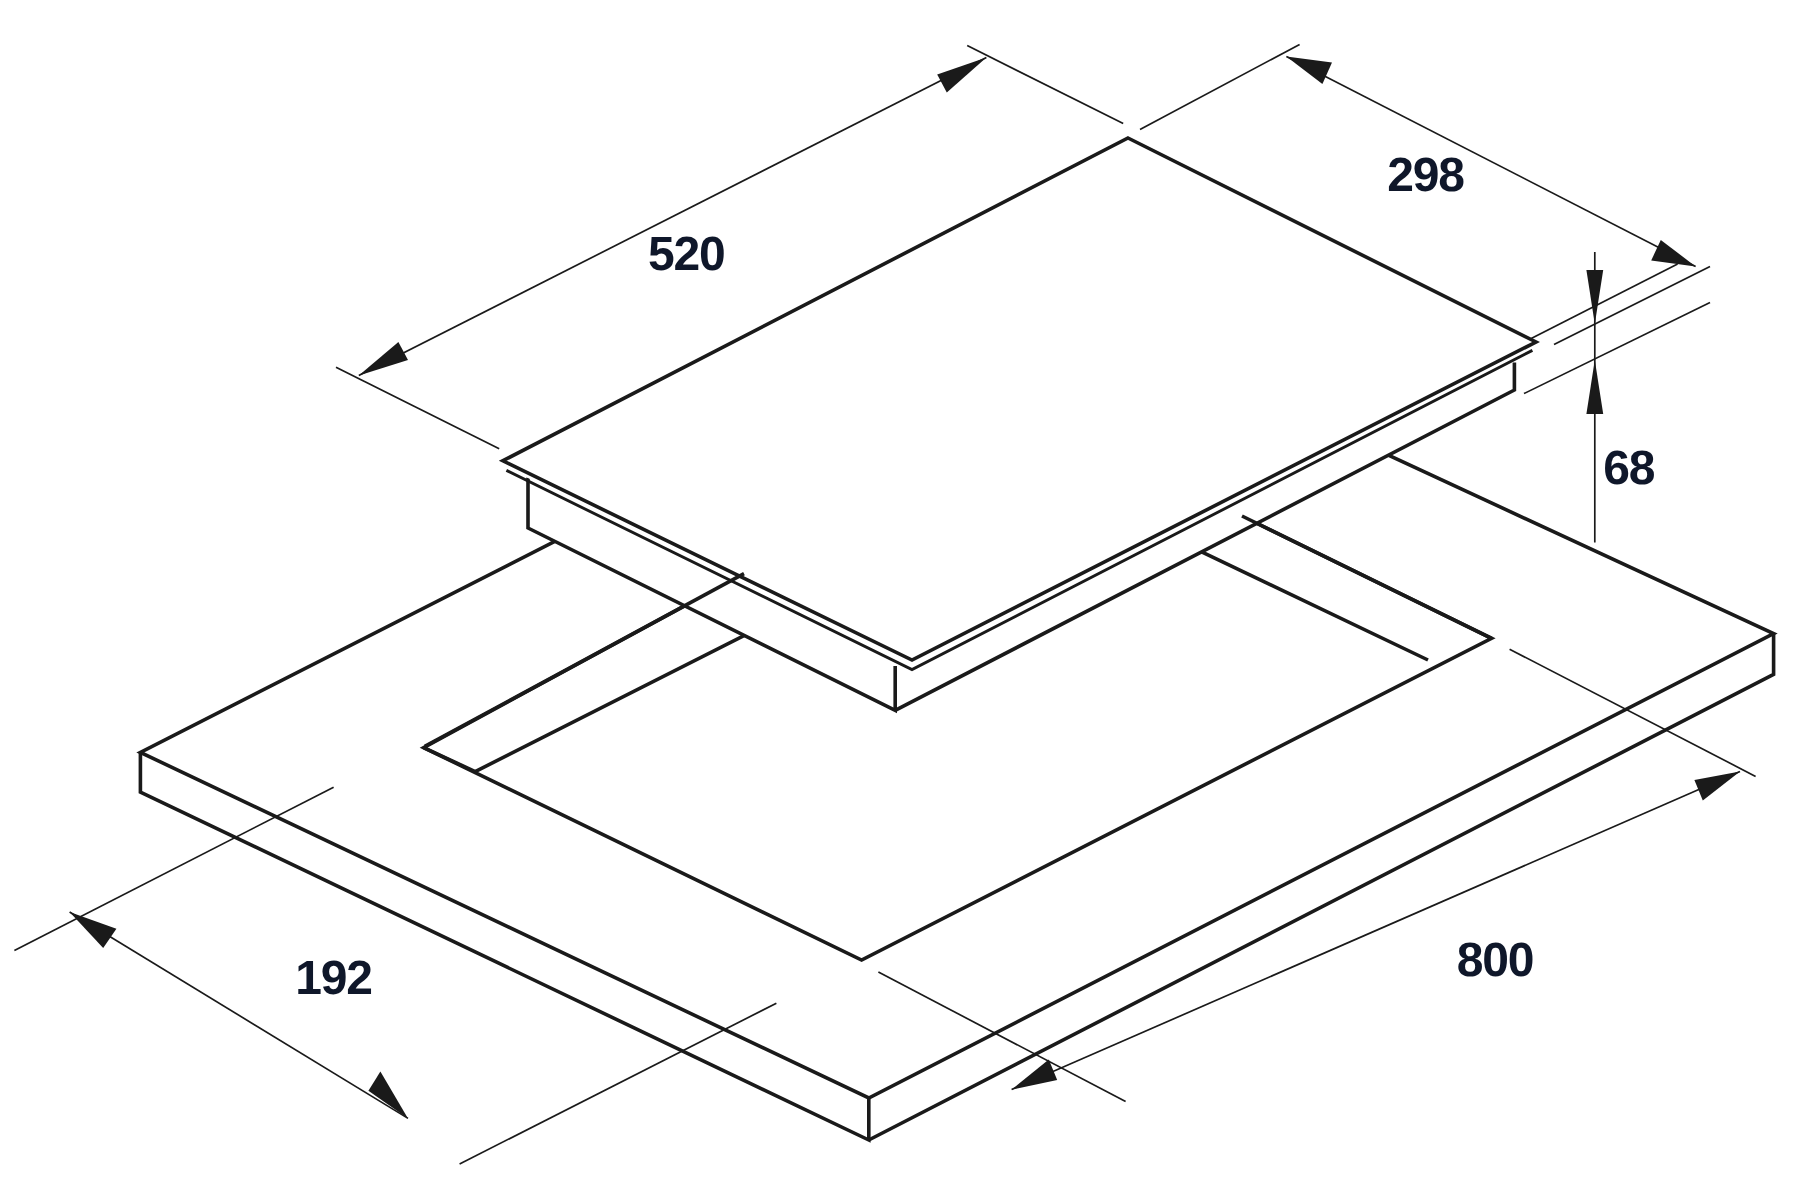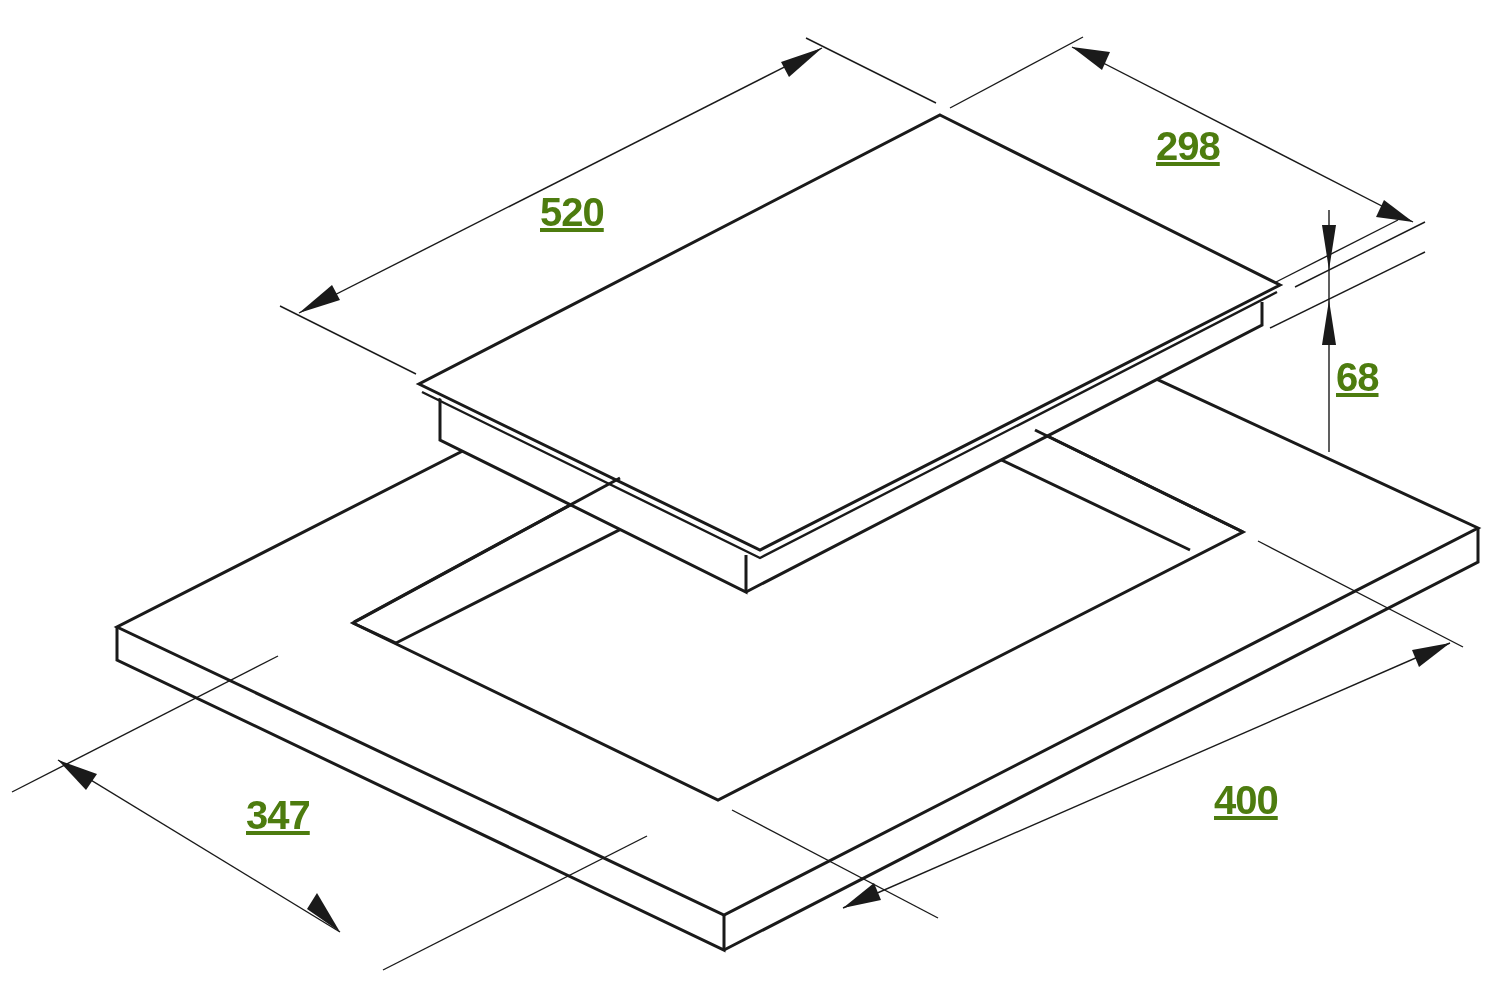--- a/index.html
+++ b/index.html
@@ -5,22 +5,22 @@
   html, body { margin: 0; padding: 0; background: #ffffff; }
   body { width: 1500px; height: 1000px; position: relative; overflow: hidden;
          font-family: "Liberation Sans", sans-serif; }
   #drawing { position: absolute; left: 0; top: 0; width: 1500px; height: 1000px; }
   .thick { stroke: #1a1a1a; stroke-width: 3; fill: none; stroke-linejoin: miter; stroke-linecap: butt; }
   .thin  { stroke: #1a1a1a; stroke-width: 1.4; fill: none; }
   .face  { fill: #ffffff; stroke: none; }
   .arrow { fill: #1a1a1a; stroke: none; }
   .dim-label {
     position: absolute; font-family: "Liberation Sans", sans-serif;
-    font-weight: bold; font-size: 40px; color: #4d7c0f; letter-spacing: -1px;
-    line-height: 1; white-space: nowrap; text-decoration: underline;
+    font-weight: bold; font-size: 40px; color: #0f172a; letter-spacing: -1px;
+    line-height: 1; white-space: nowrap;
   }
 </style>
 </head>
 <body>
 
 <svg id="drawing" viewBox="0 0 1500 1000" xmlns="http://www.w3.org/2000/svg">
 
   <g>
 
     <polyline class="thick" points="117,627 117,660 724,950 724,915"></polyline>
@@ -94,15 +94,15 @@
     <line class="thin" x1="1258" y1="541" x2="1463" y2="647"></line>
     <line class="thin" x1="732" y1="810" x2="938" y2="918"></line>
     <line class="thin" x1="843" y1="908" x2="1450" y2="643"></line>
     <polygon class="arrow" points="843,908 874,883 881,900"></polygon>
     <polygon class="arrow" points="1450,643 1419,667 1412,650"></polygon>
   </g>
 </svg>
 
 <div class="dim-label" style="left:540px; top:192px;">520</div>
 <div class="dim-label" style="left:1156px; top:126px;">298</div>
-<div class="dim-label" style="left:1336px; top:357px;">68</div>
-<div class="dim-label" style="left:246px; top:795px;">347</div>
-<div class="dim-label" style="left:1214px; top:780px;">400</div>
+<div class="dim-label" style="left:1336px; top:370px;">68</div>
+<div class="dim-label" style="left:246px; top:795px;">192</div>
+<div class="dim-label" style="left:1214px; top:780px;">800</div>
 
 </body></html>

